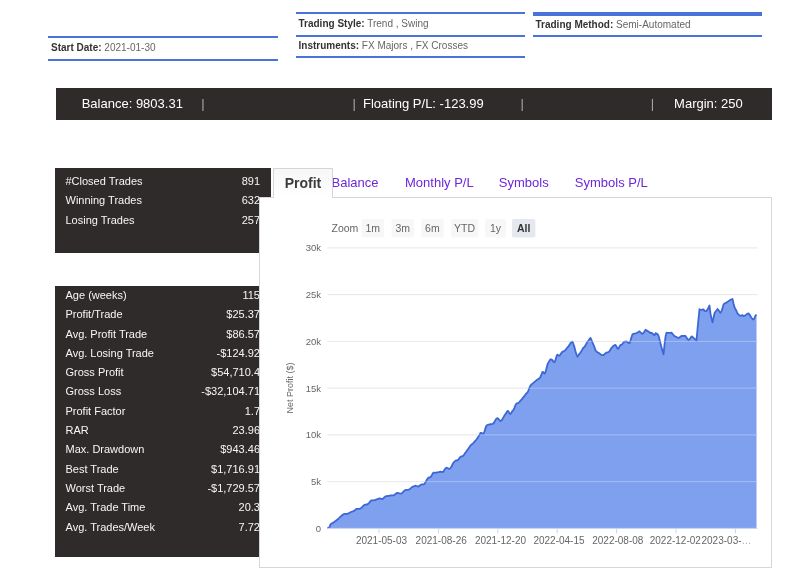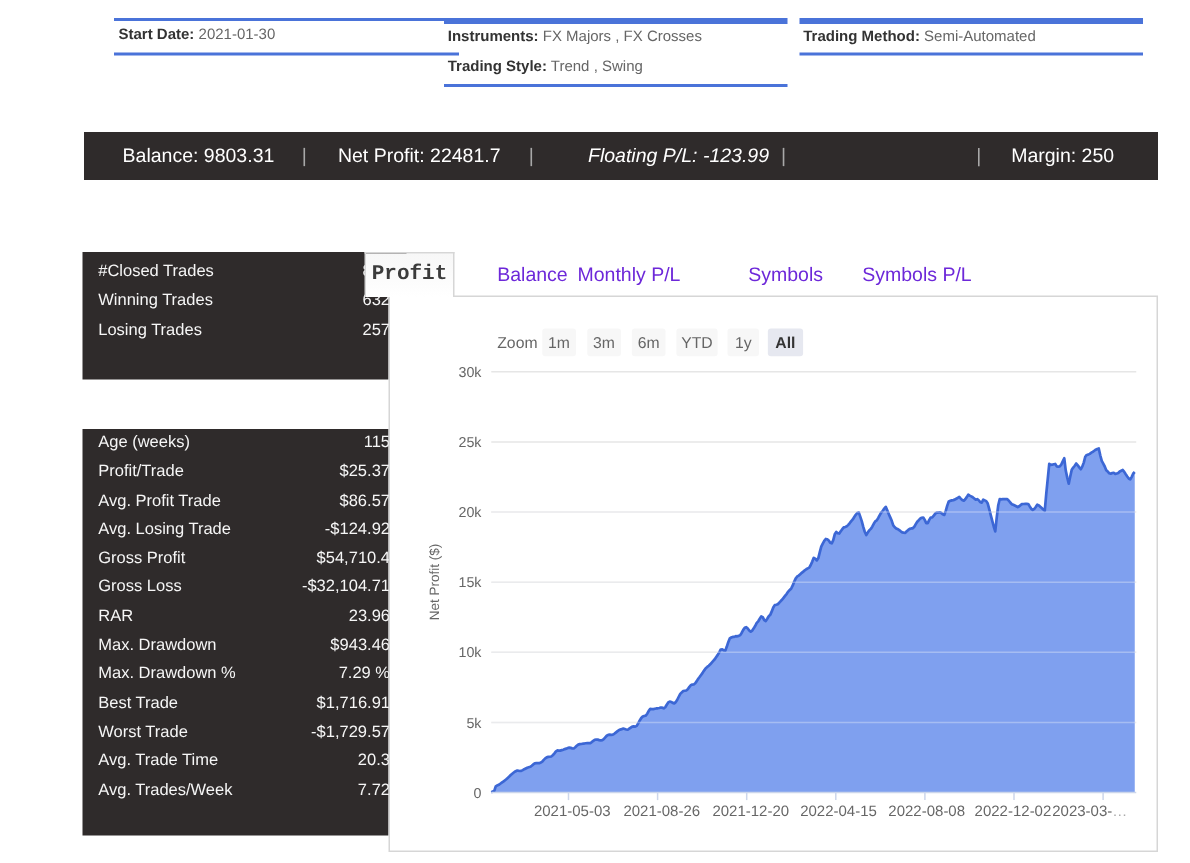--- a/index.html
+++ b/index.html
@@ -16,73 +16,72 @@
 .bar span { position:absolute; top:0; line-height:32px; white-space:nowrap;text-align:center; }
 .bar .sep { color:#a8a8a8; }
 
 
 .sbox { position:absolute; left:55px; width:216px; background:#2f2b2b; color:#f6f6f6; font-size:11px; }
 .srow { height:19.3px; line-height:19.3px; padding:0 11px 0 10.5px; white-space:nowrap; }
 .srow .v { float:right; }
 
 
 .panel { position:absolute; left:258.5px; top:197px; width:513px; height:371px; border:1px solid #d6d6d6; background:#fff; }
-.tab-active { position:absolute; left:243px; top:168px; width:60px; height:30px; border:1px solid #d6d6d6; border-bottom:none; background:linear-gradient(#f7f7f7,#fff); z-index:3; text-align:center; line-height:29px; font-size:14px; font-weight:bold; color:#3c3c3c;font-family:Liberation Mono, monospace; }
+.tab-active { position:absolute; left:273px; top:168px; width:60px; height:30px; border:1px solid #d6d6d6; border-bottom:none; background:linear-gradient(#f7f7f7,#fff); z-index:3; text-align:center; line-height:29px; font-size:14px; font-weight:bold; color:#3c3c3c; }
 .tab { position:absolute; top:168px; height:29px; line-height:29px; font-size:13px; font-weight:normal; color:#6d28d9; white-space:nowrap; }
 </style></head>
 <body>
 
-<div class="icol" style="left:76px;">
+<div class="icol" style="left:48px;margin-top:24px;">
   <div class="irow"><b>Start Date:</b> 2021-01-30</div>
 </div>
 <div class="icol" style="left:295.5px;">
+  <div class="irow"><b>Trading Style:</b> Trend , Swing</div>
   <div class="irow r2"><b>Instruments:</b> FX Majors , FX Crosses</div>
-  <div class="irow"><b>Trading Style:</b> Trend , Swing</div>
 </div>
 <div class="icol" style="left:532.5px;">
   <div class="irow r2"><b>Trading Method:</b> Semi-Automated</div>
 </div>
 
 <div class="bar">
   <span style="left:25.7px;">Balance: 9803.31</span>
   <span class="sep" style="left:145.2px;">|</span>
-  <span style="left:169.3px;">Net Profit: 22481.7</span>
   <span class="sep" style="left:296.5px;">|</span>
-  <span style="left:336px;font-style:italic;">Floating P/L: -123.99</span>
+  <span style="left:307px;">Floating P/L: -123.99</span>
   <span class="sep" style="left:464.6px;">|</span>
   <span class="sep" style="left:594.8px;">|</span>
   <span style="left:618.1px;">Margin: 250</span>
 </div>
 
 <div class="sbox" style="top:167.5px; height:85.5px; padding-top:4.5px;">
   <div class="srow">#Closed Trades<span class="v">891</span></div>
   <div class="srow">Winning Trades<span class="v">632</span></div>
   <div class="srow">Losing Trades<span class="v">257</span></div>
 </div>
 
 <div class="sbox" style="top:286px; height:270.5px;">
   <div class="srow">Age (weeks)<span class="v">115</span></div>
   <div class="srow">Profit/Trade<span class="v">$25.37</span></div>
   <div class="srow">Avg. Profit Trade<span class="v">$86.57</span></div>
   <div class="srow">Avg. Losing Trade<span class="v">-$124.92</span></div>
   <div class="srow">Gross Profit<span class="v">$54,710.4</span></div>
   <div class="srow">Gross Loss<span class="v">-$32,104.71</span></div>
+  <div class="srow">Profit Factor<span class="v">1.7</span></div>
   <div class="srow">RAR<span class="v">23.96</span></div>
   <div class="srow">Max. Drawdown<span class="v">$943.46</span></div>
-  <div class="srow">Max. Drawdown %<span class="v">7.29 %</span></div>
   <div class="srow">Best Trade<span class="v">$1,716.91</span></div>
   <div class="srow">Worst Trade<span class="v">-$1,729.57</span></div>
   <div class="srow">Avg. Trade Time<span class="v">20.3</span></div>
   <div class="srow">Avg. Trades/Week<span class="v">7.72</span></div>
 </div>
 
 <div class="panel"></div>
 <div class="tab-active">Profit</div>
 <span class="tab" style="left:331.5px;">Balance</span>
-<span class="tab" style="left:385px;">Monthly P/L</span>
+<span class="tab" style="left:405px;">Monthly P/L</span>
 <span class="tab" style="left:498.8px;">Symbols</span>
 <span class="tab" style="left:574.8px;">Symbols P/L</span>
 
 <svg class="abs" style="left:258.5px; top:197px; z-index:2;" width="513" height="371" viewBox="258.5 197 513 371">
 
   <text x="331" y="232" font-size="10.5" fill="#666">Zoom</text>
   <g font-size="10.5" fill="#666" text-anchor="middle">
     <rect x="361" y="219" width="22.5" height="18.5" rx="2" fill="#f7f7f7"></rect>
       <text x="372.2" y="232">1m</text>
     <rect x="391" y="219" width="22.5" height="18.5" rx="2" fill="#f7f7f7"></rect>

